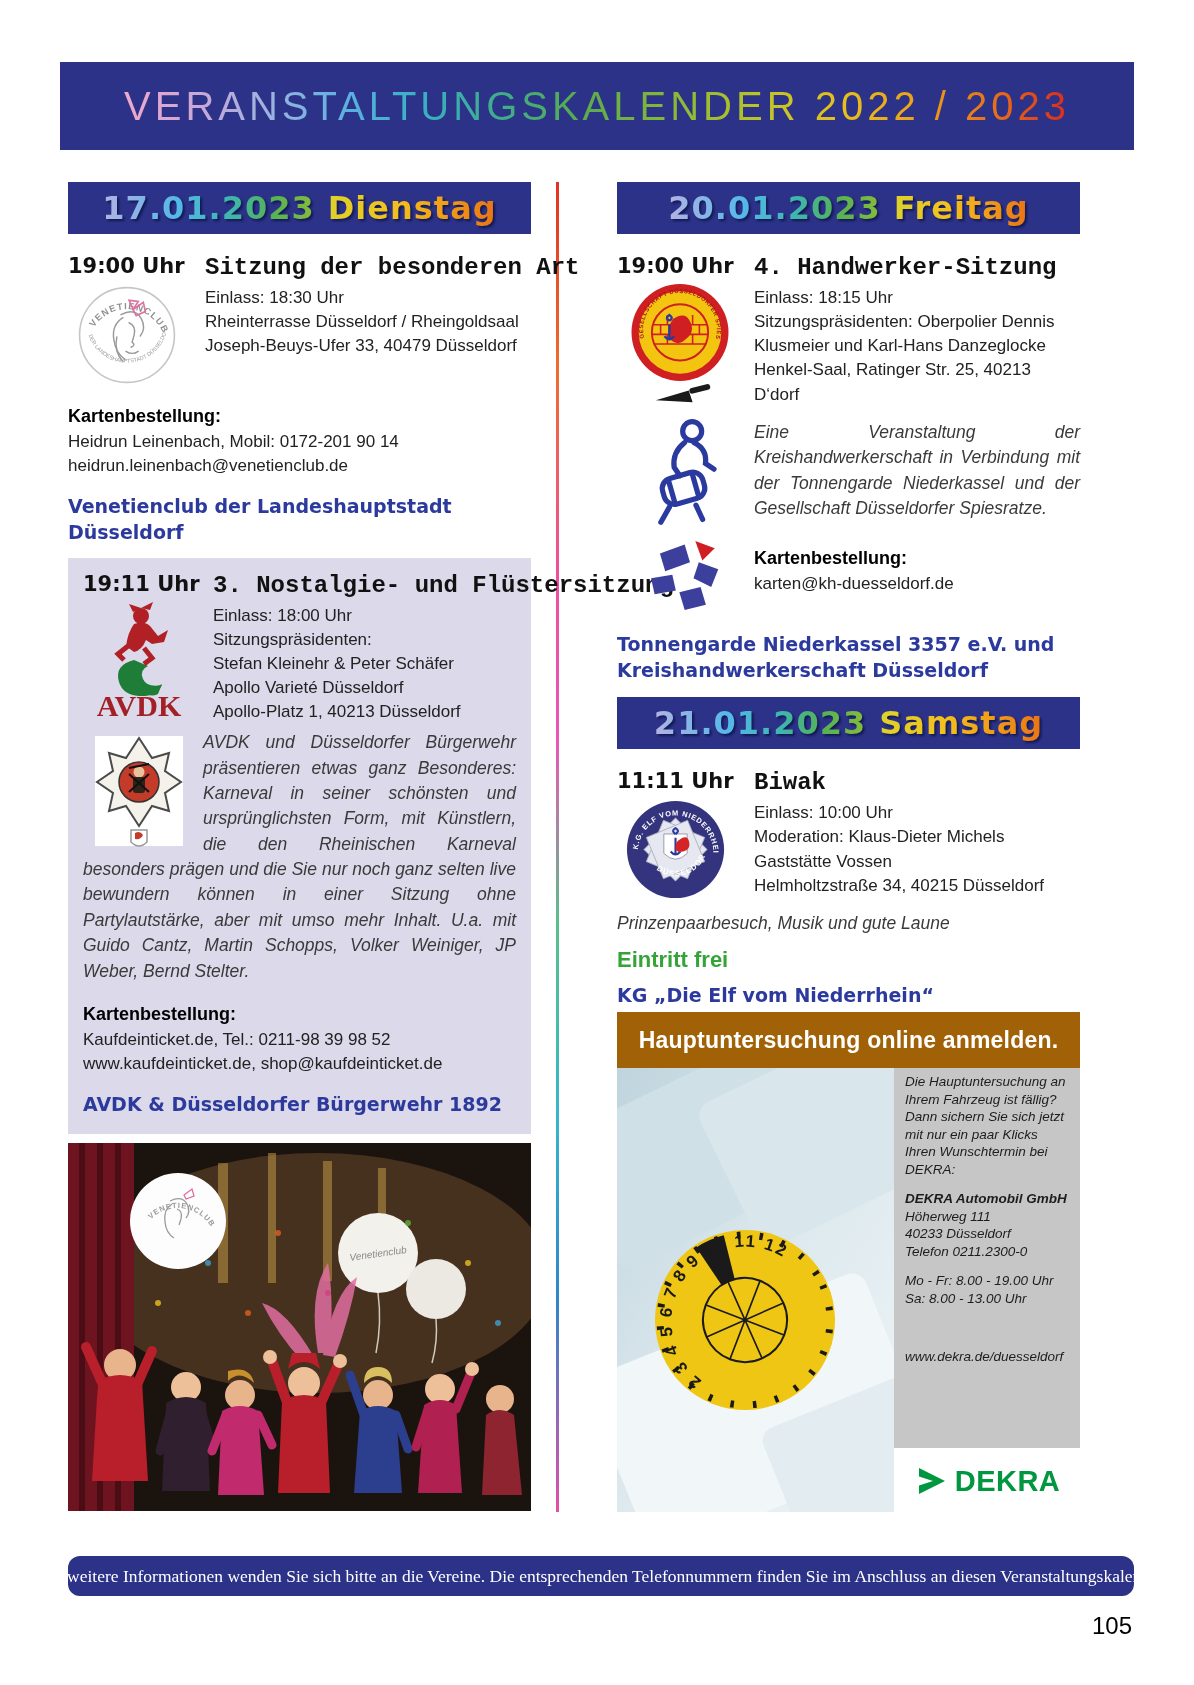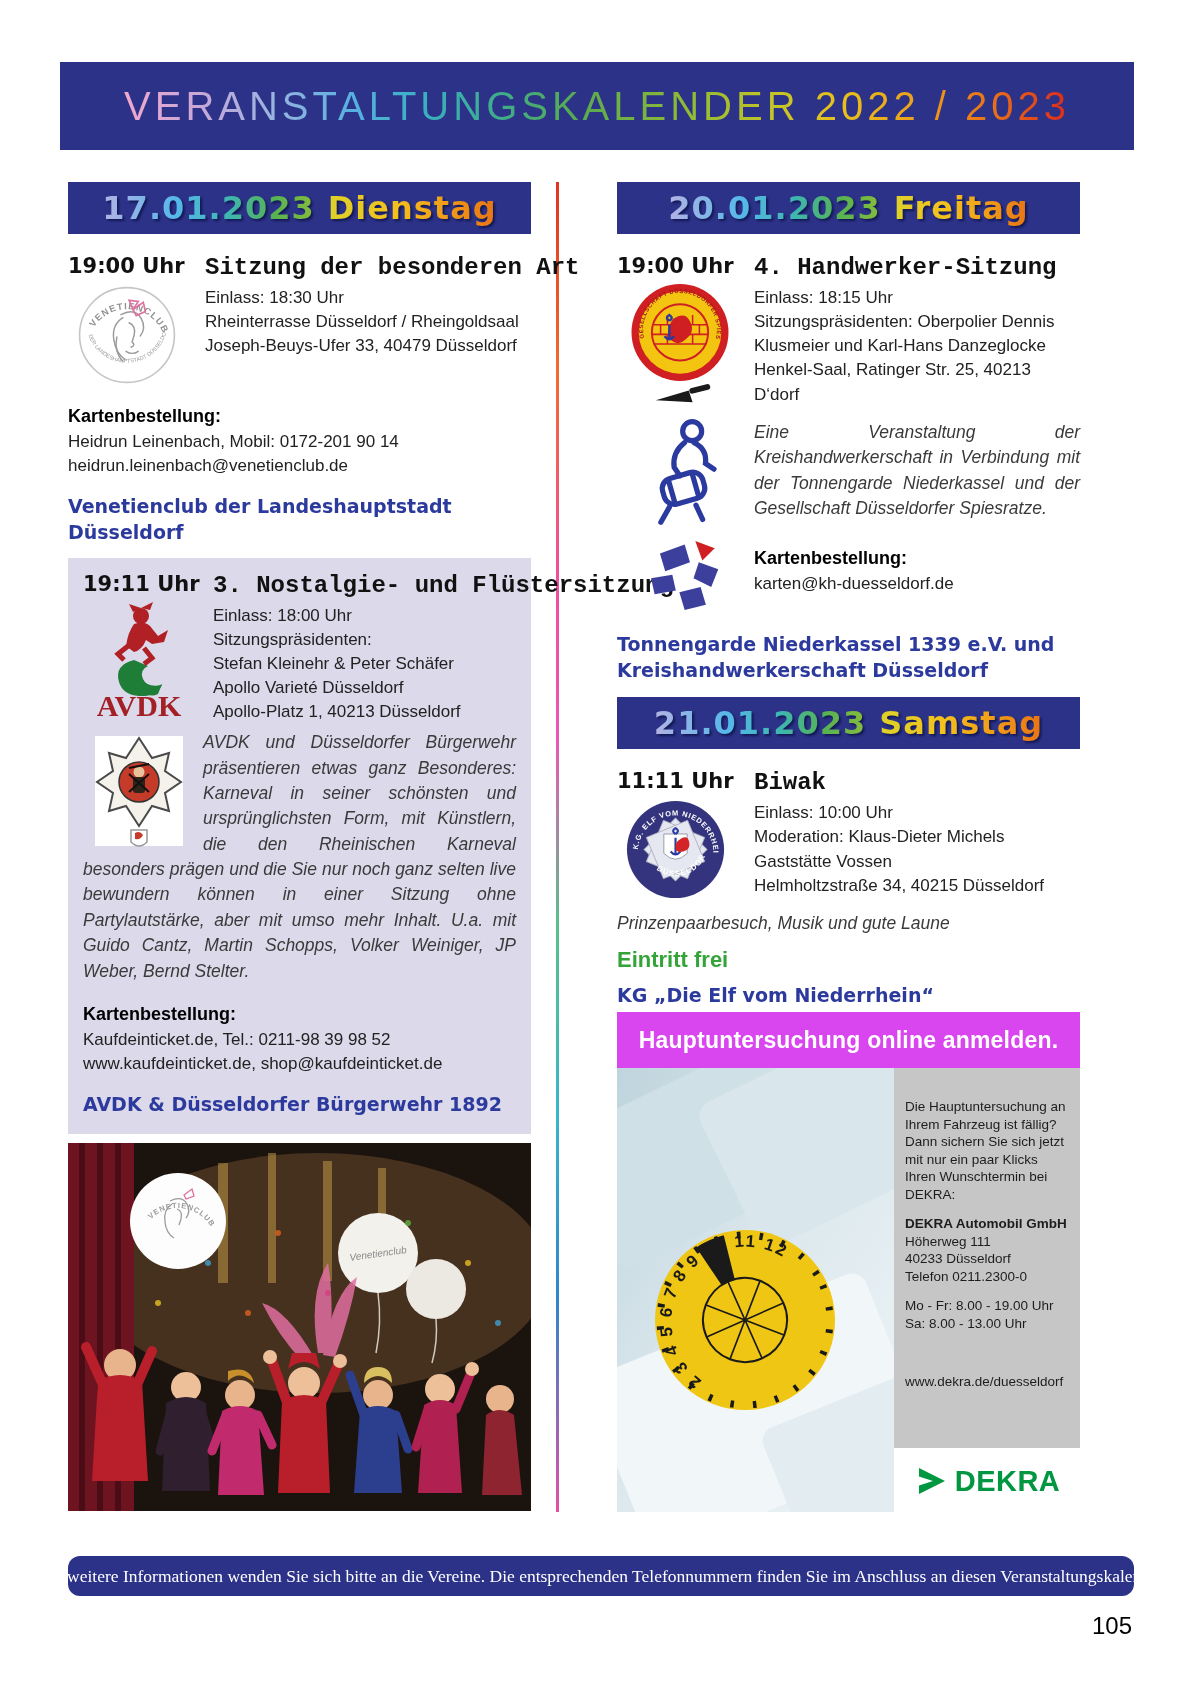--- a/index.html
+++ b/index.html
@@ -46,26 +46,26 @@
   .desc-wrap{margin-top:6px;overflow:visible;}
   .float-logo{float:left;margin:2px 16px 2px 8px;}
   .photo-abs{position:absolute;left:0;top:961px;}
   
   .icon-row{display:flex;margin-top:6px;}
   .icon-cell{width:137px;flex:none;display:flex;justify-content:center;align-items:flex-start;}
   .icon-body{flex:1;min-width:0;}
   .free-entry{font-family:"Liberation Sans",sans-serif;font-weight:700;font-size:22px;color:#35a438;margin-top:10px;}
   
   .ad{position:absolute;left:0;top:830px;width:463px;height:500px;}
-  .ad-header{height:56px;background:#d946ef;color:#fff;display:flex;align-items:center;justify-content:center;
+  .ad-header{height:56px;background:#a16207;color:#fff;display:flex;align-items:center;justify-content:center;
         font-weight:700;font-size:23px;letter-spacing:.2px;}
   .ad-body{display:flex;height:444px;}
   .ad-photo{width:277px;flex:none;display:block;}
   .ad-right{flex:1;display:flex;flex-direction:column;}
-  .ad-panel{background:#c6c6c6;flex:1;padding:30px 11px 8px;font-size:13.5px;color:#1d1d1d;}
+  .ad-panel{background:#c6c6c6;flex:1;padding:5px 11px 8px;font-size:13.5px;color:#1d1d1d;font-style:italic;}
   .ad-panel p{margin:0;line-height:1.3;}
   .ad-company{font-weight:700;margin-top:12px !important;}
   .ad-hours{margin-top:12px !important;}
   .ad-url{margin-top:40px !important;}
   .ad-logo-box{height:62px;background:#fff;display:flex;align-items:center;justify-content:center;gap:7px;margin-top:2px;}
   .dekra-text{font-weight:700;font-size:29px;color:#019640;letter-spacing:.5px;font-family:"Liberation Sans",sans-serif;}
   
   .footer-bar{position:absolute;left:68px;top:1556px;width:1066px;height:40px;background:#2c3287;
         display:flex;align-items:center;justify-content:center;border-radius:12px;}
   .footer-bar span{font-family:"Liberation Serif",serif;font-size:17.5px;color:#fff;white-space:nowrap;}
@@ -327,21 +327,21 @@
       </div>
       <div class="icon-body">
         <div class="tickets" style="margin-top:14px;">
           <div class="t-label">Kartenbestellung:</div>
           <div class="ev-line">karten@kh-duesseldorf.de</div>
         </div>
       </div>
     </div>
 
     <div class="org-blue" style="margin-top:14px;">
-      <div>Tonnengarde Niederkassel 1339 e.V. und</div>
+      <div>Tonnengarde Niederkassel 3357 e.V. und</div>
       <div>Kreishandwerkerschaft Düsseldorf</div>
     </div>
 
     <div class="day-header" style="margin-top:14px;">
       <span class="dh-date">21.01.2023</span>
       <span class="dh-day">Samstag</span>
     </div>
 
     <div class="event">
       <div class="ev-left">

